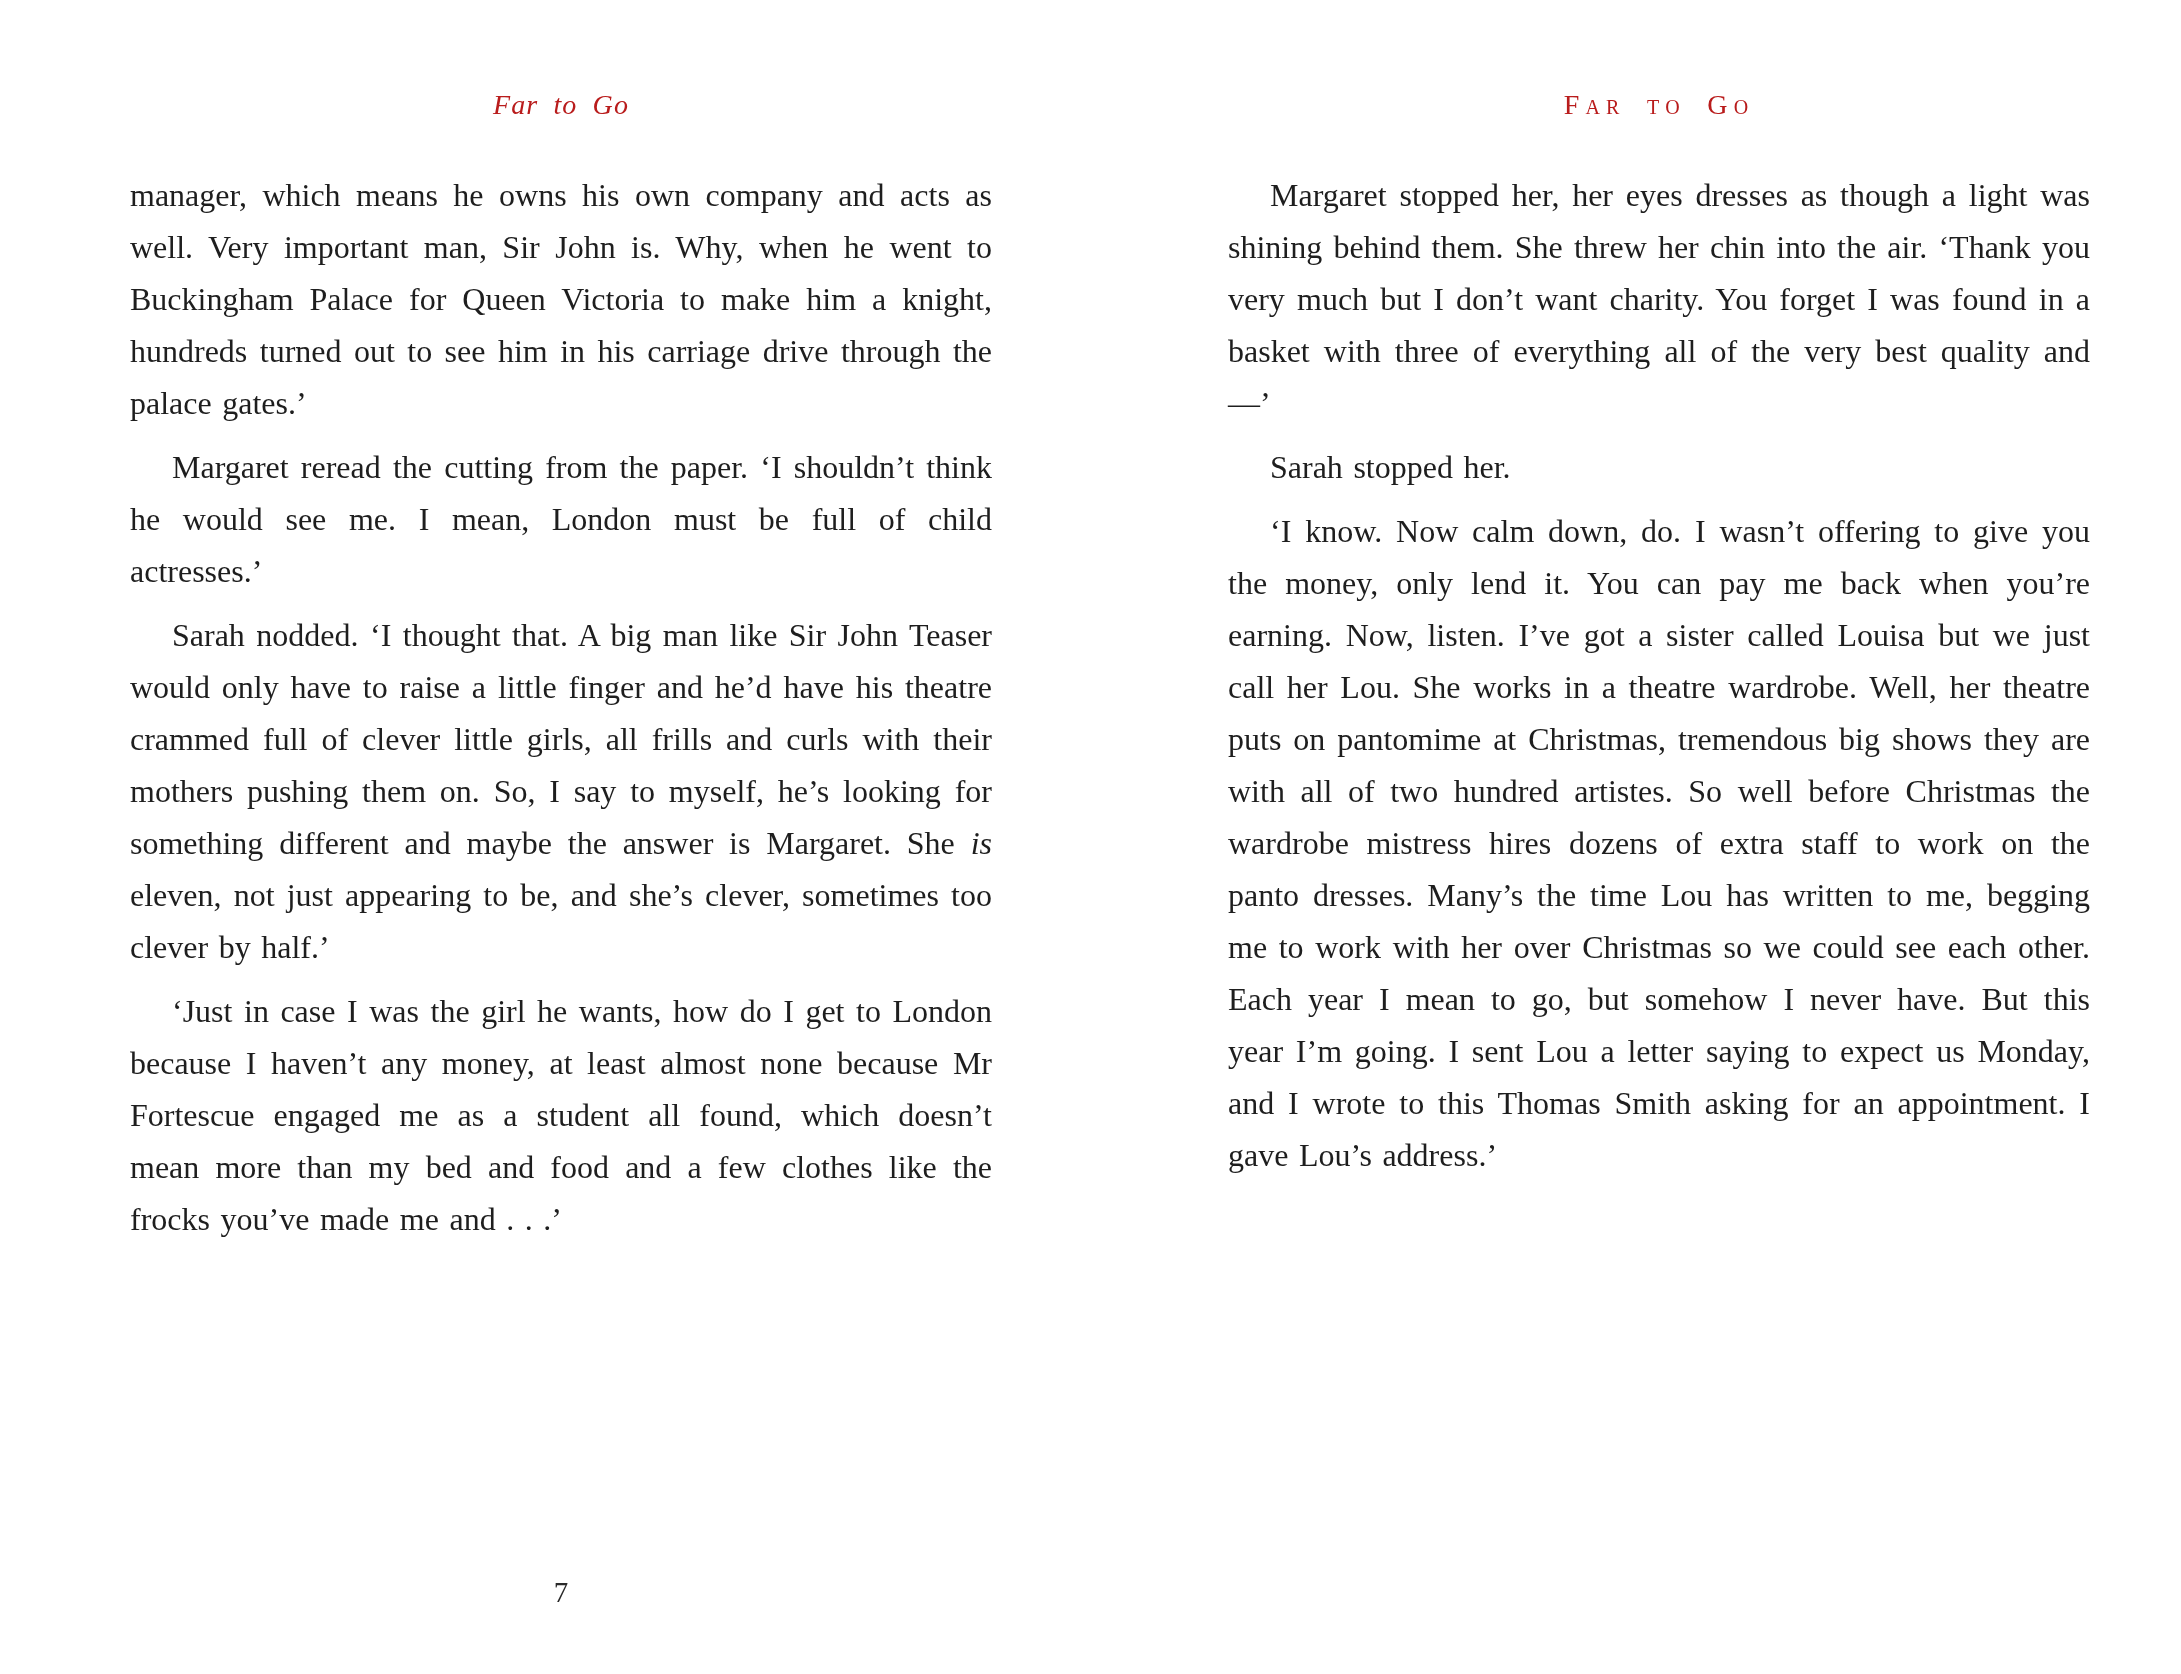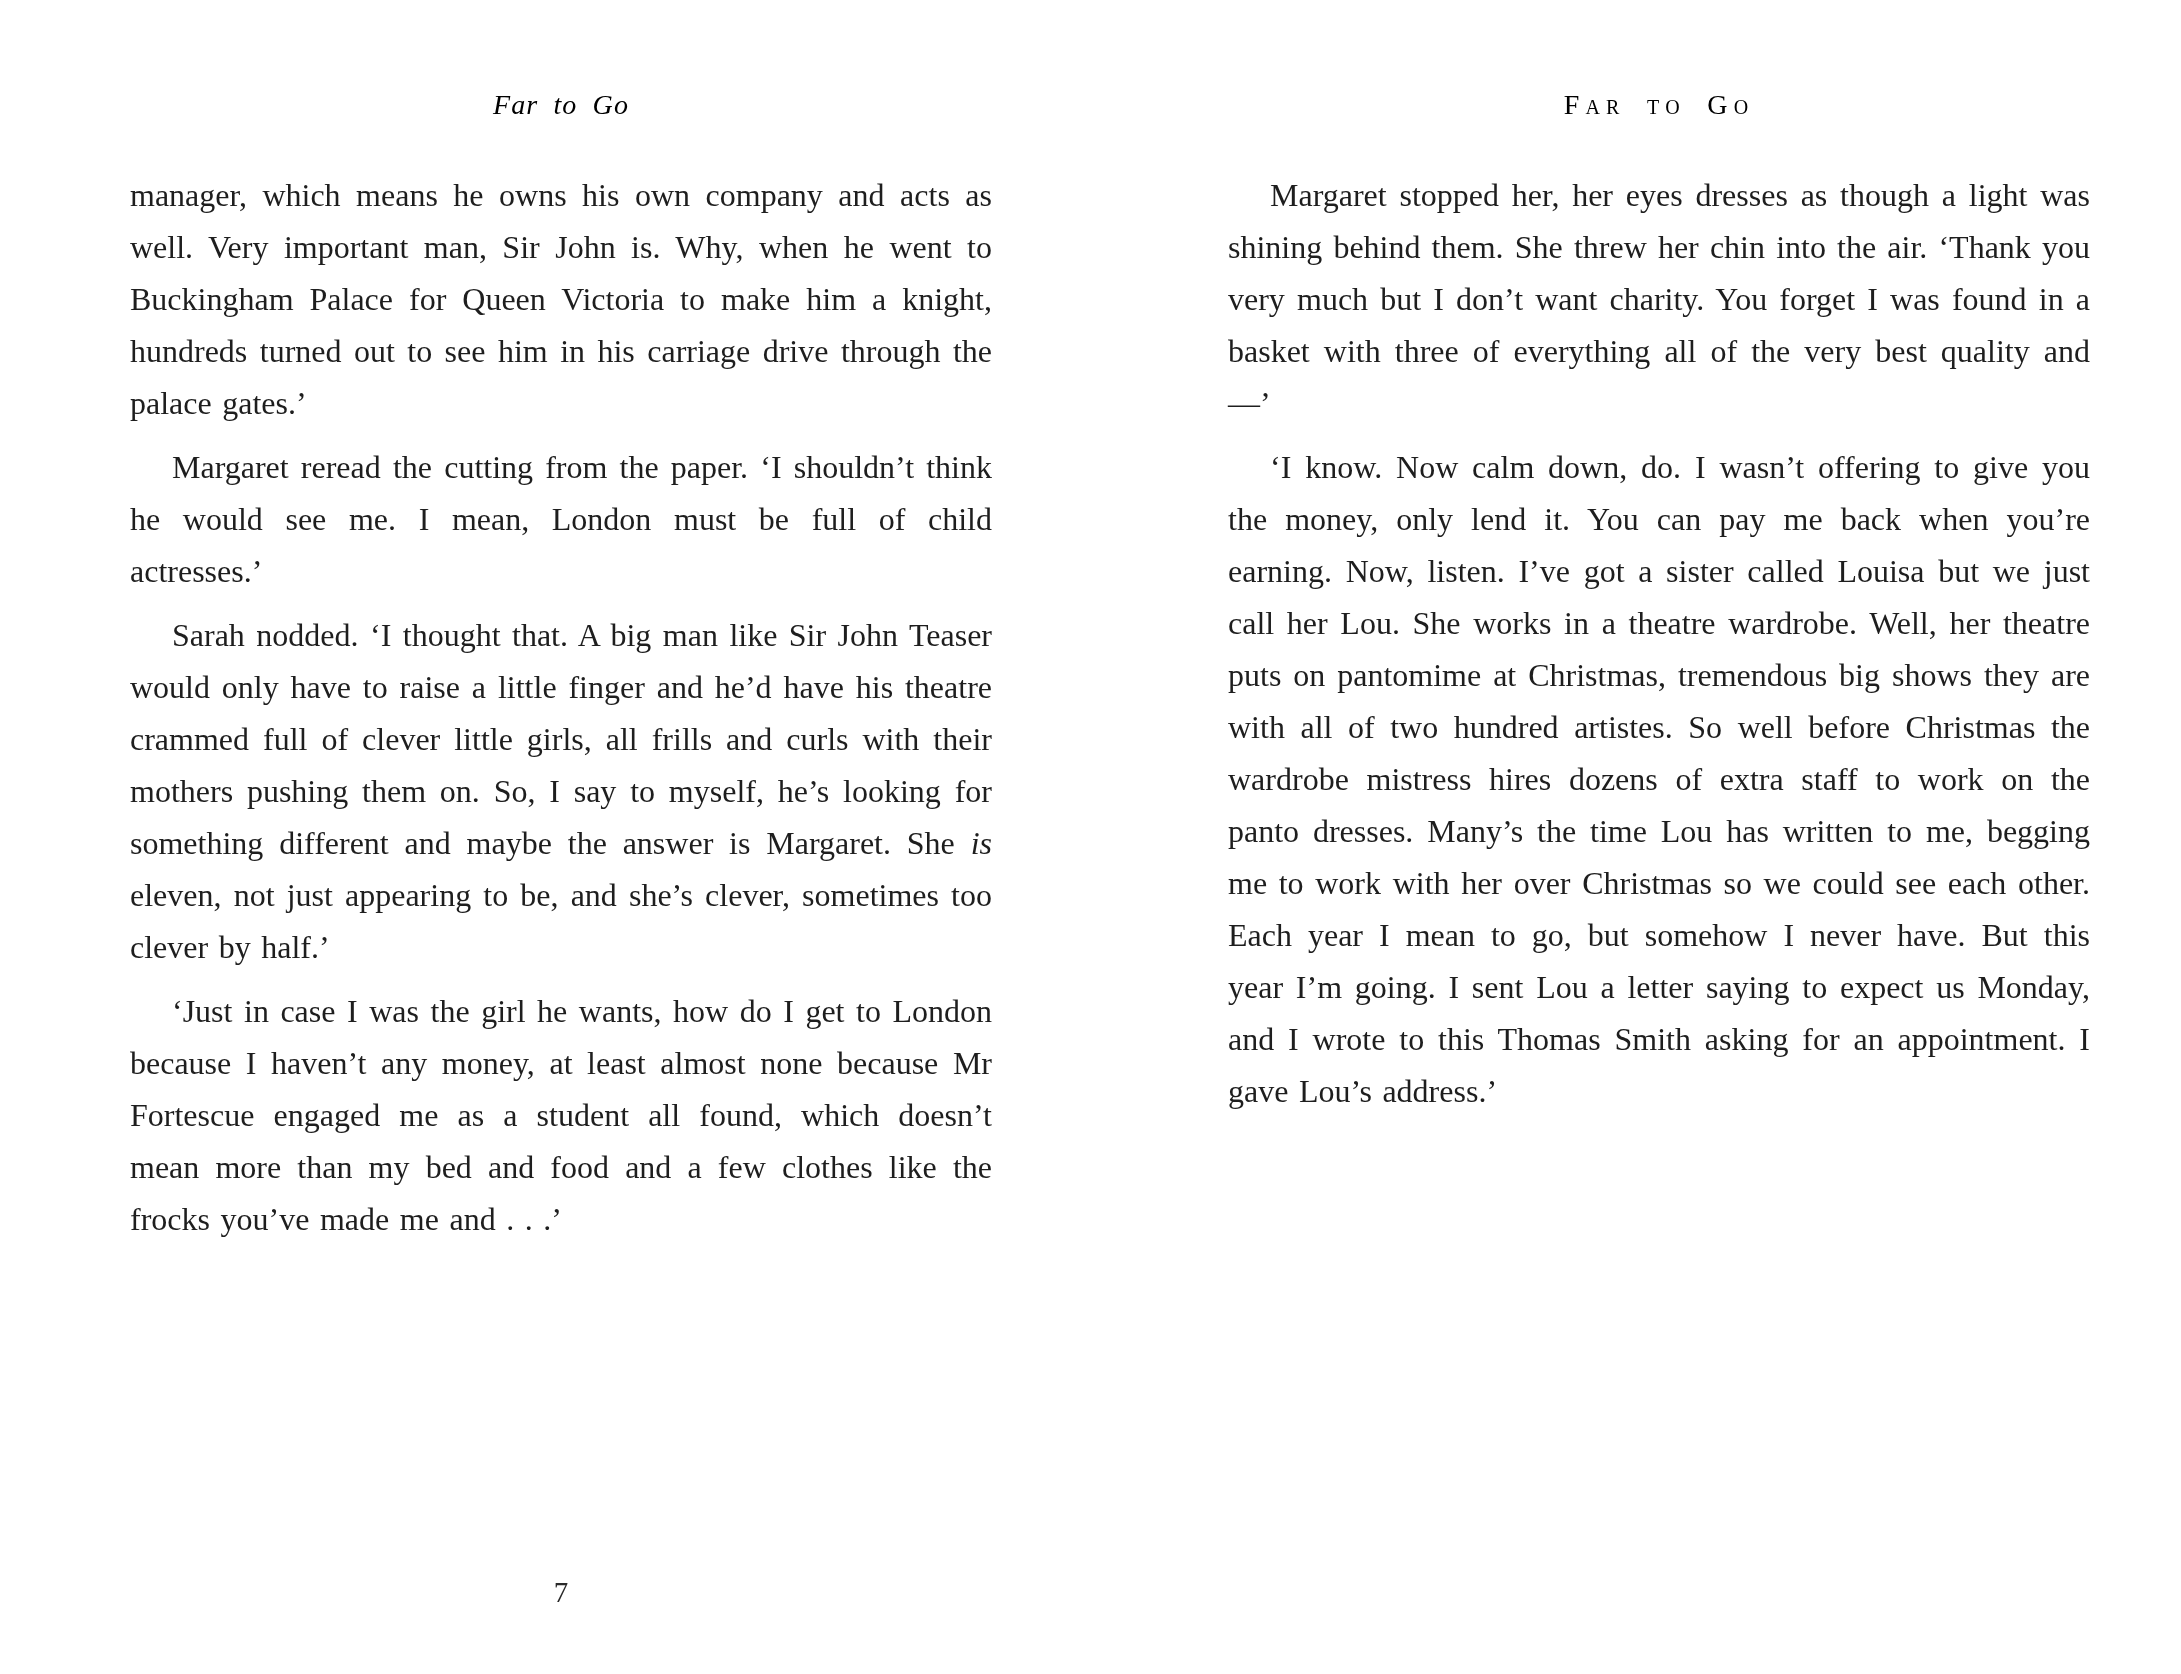--- a/index.html
+++ b/index.html
@@ -29,21 +29,21 @@
     left: 1216px;
     width: 886px;
     height: 1527px;
   }
   .running-head {
     text-align: center;
     height: 58px;
     margin-bottom: 23.6px;
     font-size: 28px;
     line-height: 36px;
-    color: #000000;
+    color: #b91c1c;
   }
   .running-head.italic-head {
     font-style: italic;
     letter-spacing: 0.04em;
     word-spacing: 0.25em;
   }
   .running-head.smallcaps-head {
     font-variant: small-caps;
     letter-spacing: 0.22em;
     word-spacing: 0.3em;
@@ -87,18 +87,19 @@
       <p><span>Sarah nodded. ‘I thought that. A big man like Sir John Teaser would only have to raise a little finger and he’d have his theatre crammed full of clever little girls, all frills and curls with their mothers pushing them on. So, I say to myself, he’s looking for something different and maybe the answer is Margaret. She </span><em>is</em><span> eleven, not just appearing to be, and she’s clever, sometimes too clever by half.’</span></p>
       <p>‘Just in case I was the girl he wants, how do I get to London because I haven’t any money, at least almost none because Mr Fortescue engaged me as a student all found, which doesn’t mean more than my bed and food and a few clothes like the frocks you’ve made me and .&nbsp;.&nbsp;.’</p>
     </div>
     <div class="folio">7</div>
   </section>
 
   <section class="page page-right">
     <div class="running-head smallcaps-head">Far to Go</div>
     <div class="body-text">
       <p>Margaret stopped her, her eyes dresses as though a light was shining behind them. She threw her chin into the air. ‘Thank you very much but I don’t want charity. You forget I was found in a basket with three of everything all of the very best quality and—’</p>
+      <p>Sarah stopped her.</p>
       <p>‘I know. Now calm down, do. I wasn’t offering to give you the money, only lend it. You can pay me back when you’re earning. Now, listen. I’ve got a sister called Louisa but we just call her Lou. She works in a theatre wardrobe. Well, her theatre puts on pantomime at Christmas, tremendous big shows they are with all of two hundred artistes. So well before Christmas the wardrobe mistress hires dozens of extra staff to work on the panto dresses. Many’s the time Lou has written to me, begging me to work with her over Christmas so we could see each other. Each year I mean to go, but somehow I never have. But this year I’m going. I sent Lou a letter saying to expect us Monday, and I wrote to this Thomas Smith asking for an appointment. I gave Lou’s address.’</p>
     </div>
   </section>
 
 </div>
 
 
 </body></html>

